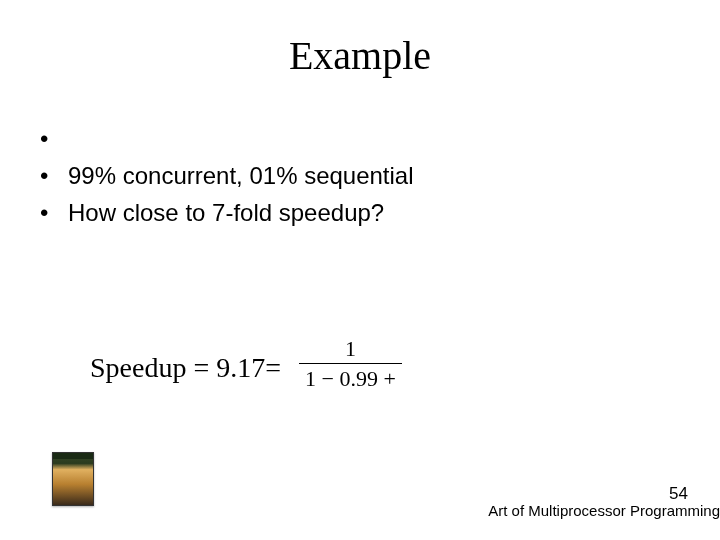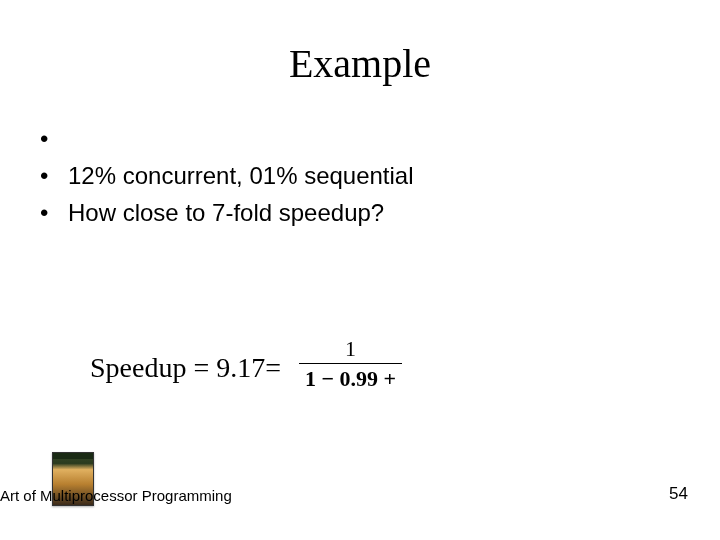--- a/index.html
+++ b/index.html
@@ -7,21 +7,21 @@
   body {
     font-family: Arial, Helvetica, sans-serif;
     background: #fff;
     color: #000;
     position: relative;
   }
   .slide {
     width: 720px;
     height: 540px;
     position: relative;
-    padding: 12px;
+    padding: 4px;
   }
   .title {
     text-align: center;
     font-size: 40px;
     font-weight: 400;
     padding-top: 28px;
     font-family: "Times New Roman", Times, serif;
   }
   .bullets {
     position: absolute;
@@ -64,21 +64,20 @@
   .fraction .bar {
     width: 100%;
     border-top: 1.5px solid #000;
     margin: 2px 0;
   }
   .fraction .den {
     display: flex;
     align-items: center;
     gap: 6px;
     padding: 0 6px;
-    font-weight: bold;
   }
   .subfrac {
     display: inline-flex;
     flex-direction: column;
     align-items: center;
     font-size: 20px;
     line-height: 1.05;
   }
   .subfrac .sbar {
     width: 100%;
@@ -100,24 +99,24 @@
     width: 42px;
     height: 54px;
     background: linear-gradient(180deg, #3a4a2a 0%, #2a3a1e 20%, #e0b060 32%, #b88030 60%, #3a2a1a 100%);
     border: 1px solid #333;
     box-shadow: inset 0 6px 0 #1a2a14, 0 1px 2px rgba(0,0,0,0.3);
   }
   .footer-text {
     position: absolute;
     left: 0;
     width: 100%;
-    text-align: left;
+    text-align: right;
     font-size: 15px;
     color: #000;
-    bottom: 18px;
+    bottom: 3px;
   }
   .page-num {
     position: absolute;
     right: 32px;
     bottom: 18px;
     font-size: 17px;
   }
 </style>
 </head>
 <body>
@@ -125,21 +124,21 @@
 <div class="slide">
 
   <h1 class="title">Example</h1>
 
   <div class="bullets">
     <div class="row">
       <span class="dot">•</span>
     </div>
     <div class="row">
       <span class="dot">•</span>
-      <span>12% concurrent, 01% sequential</span>
+      <span>99% concurrent, 01% sequential</span>
     </div>
     <div class="row">
       <span class="dot">•</span>
       <span>How close to 7-fold speedup?</span>
     </div>
   </div>
 
   <div class="formula-area">
     <span class="speedup-text">Speedup = 9.17=</span>
     <span class="fraction">

